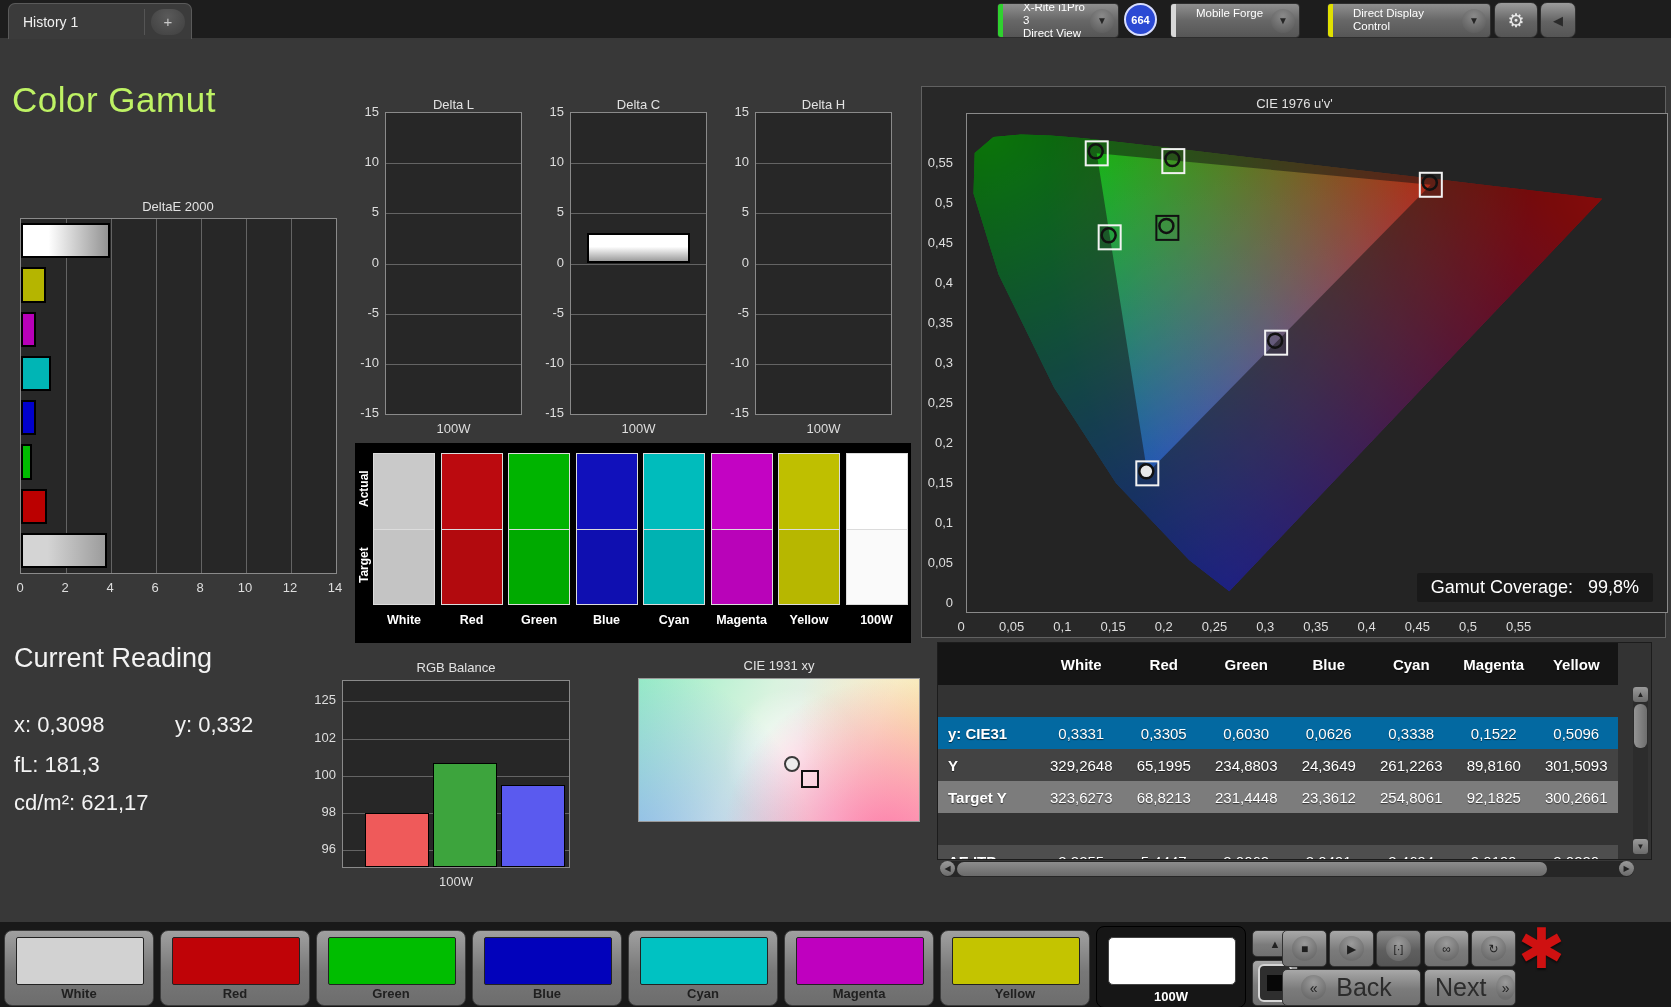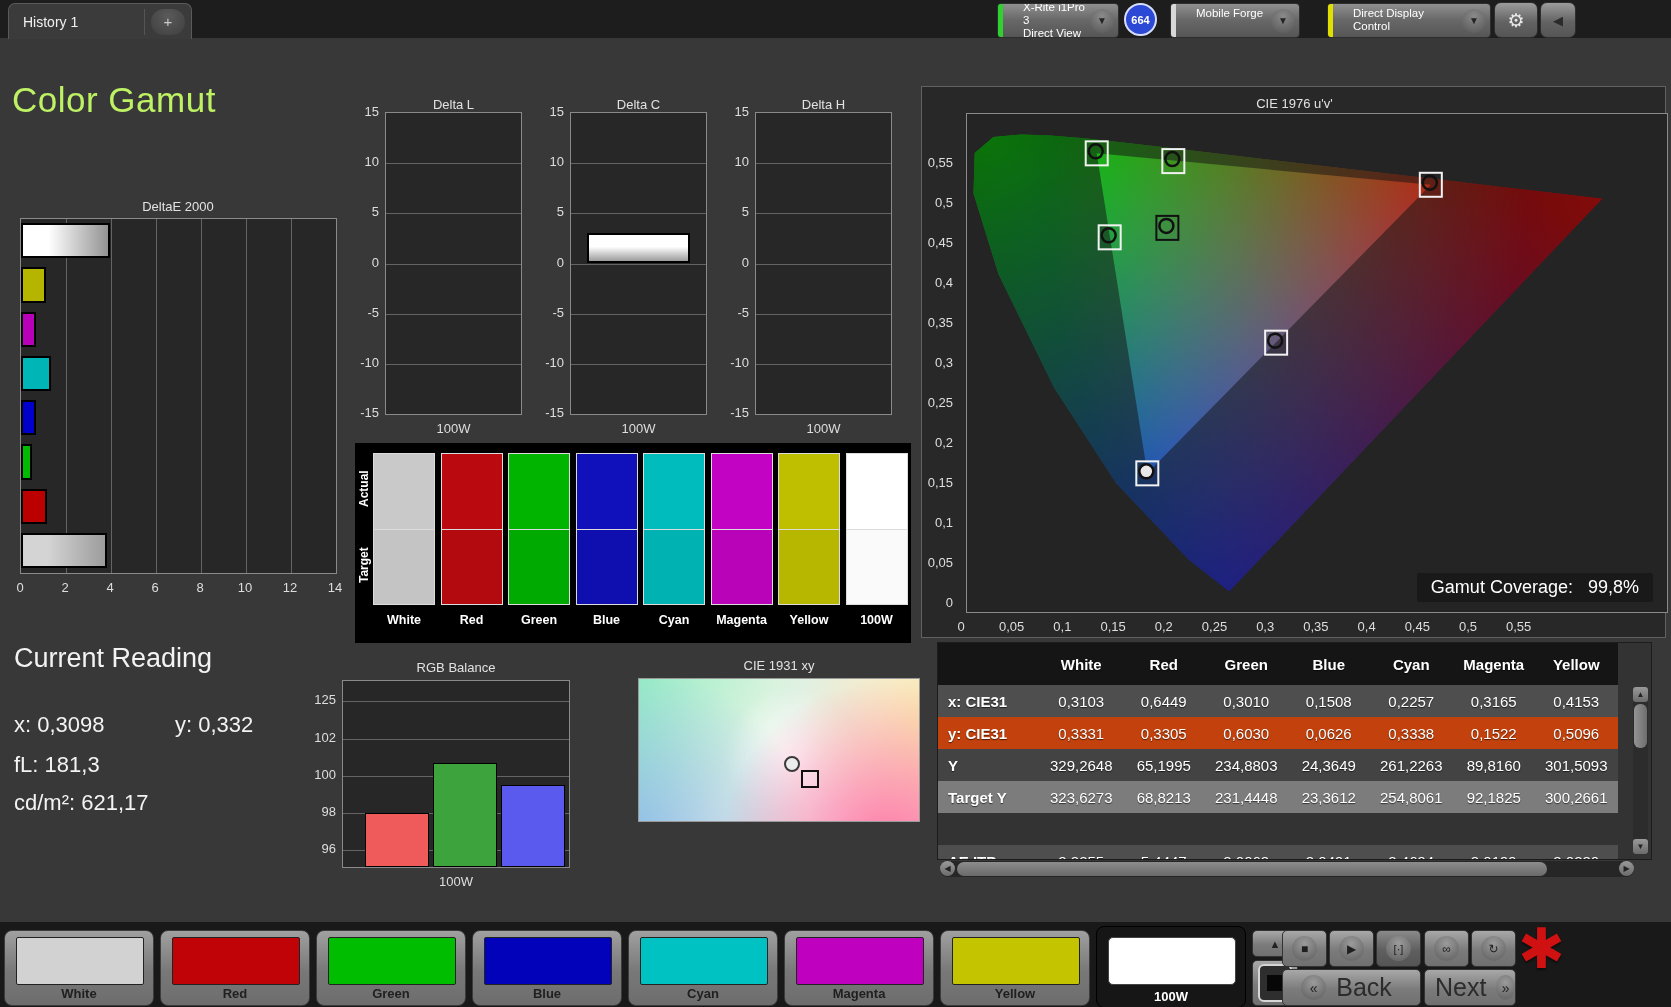--- a/index.html
+++ b/index.html
@@ -299,31 +299,21 @@
   <div class="trow" style="top: 0px; height: 42px; background: rgb(21, 21, 21);">
         <div class="tcell lab" style="width: 102px;"></div>
         <div class="tcell" style="width: 82.5px; font-weight: bold;">White</div>
         <div class="tcell" style="width: 82.5px; font-weight: bold;">Red</div>
         <div class="tcell" style="width: 82.5px; font-weight: bold;">Green</div>
         <div class="tcell" style="width: 82.5px; font-weight: bold;">Blue</div>
         <div class="tcell" style="width: 82.5px; font-weight: bold;">Cyan</div>
         <div class="tcell" style="width: 82.5px; font-weight: bold;">Magenta</div>
         <div class="tcell" style="width: 82.5px; font-weight: bold;">Yellow</div>
       </div>
-      <div class="trow" style="top: 42px; height: 32px; background: rgb(78, 78, 78);">
-        <div class="tcell lab" style="width: 102px;">x: CIE31</div>
-        <div class="tcell" style="width: 82.5px;">0,3103</div>
-        <div class="tcell" style="width: 82.5px;">0,6449</div>
-        <div class="tcell" style="width: 82.5px;">0,3010</div>
-        <div class="tcell" style="width: 82.5px;">0,1508</div>
-        <div class="tcell" style="width: 82.5px;">0,2257</div>
-        <div class="tcell" style="width: 82.5px;">0,3165</div>
-        <div class="tcell" style="width: 82.5px;">0,4153</div>
-      </div>
-      <div class="trow" style="top: 74px; height: 32px; background: #c2410c;">
+      <div class="trow" style="top: 74px; height: 32px; background: #0369a1;">
         <div class="tcell lab" style="width: 102px;">y: CIE31</div>
         <div class="tcell" style="width: 82.5px;">0,3331</div>
         <div class="tcell" style="width: 82.5px;">0,3305</div>
         <div class="tcell" style="width: 82.5px;">0,6030</div>
         <div class="tcell" style="width: 82.5px;">0,0626</div>
         <div class="tcell" style="width: 82.5px;">0,3338</div>
         <div class="tcell" style="width: 82.5px;">0,1522</div>
         <div class="tcell" style="width: 82.5px;">0,5096</div>
       </div>
       <div class="trow" style="top: 106px; height: 32px; background: rgb(67, 67, 67);">

